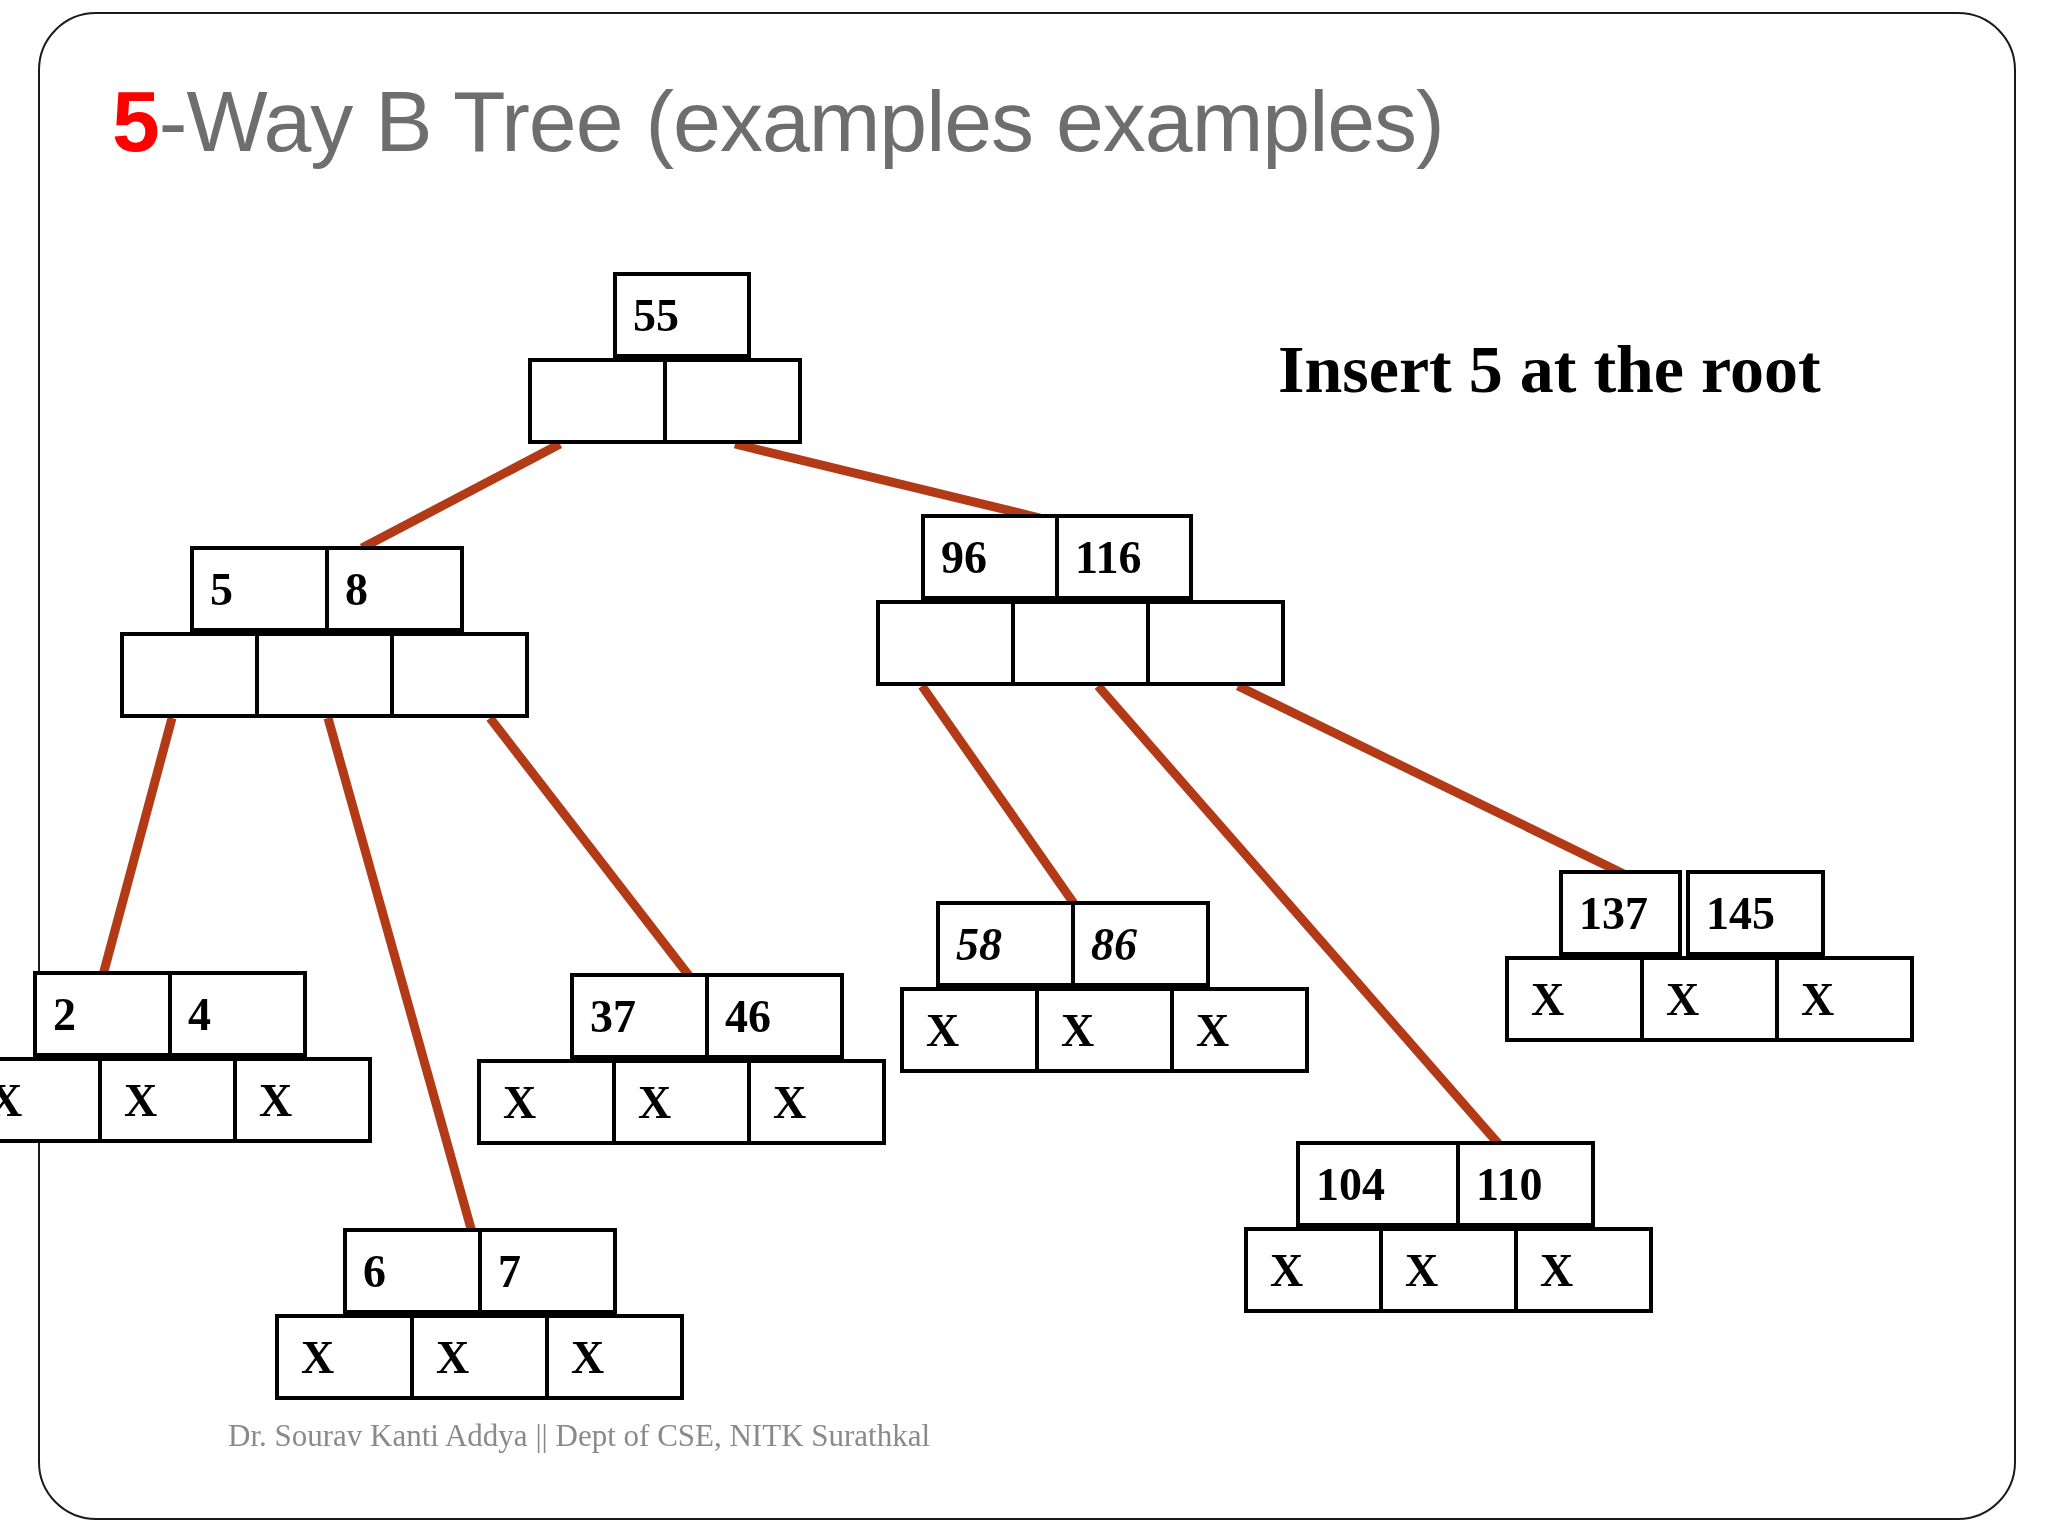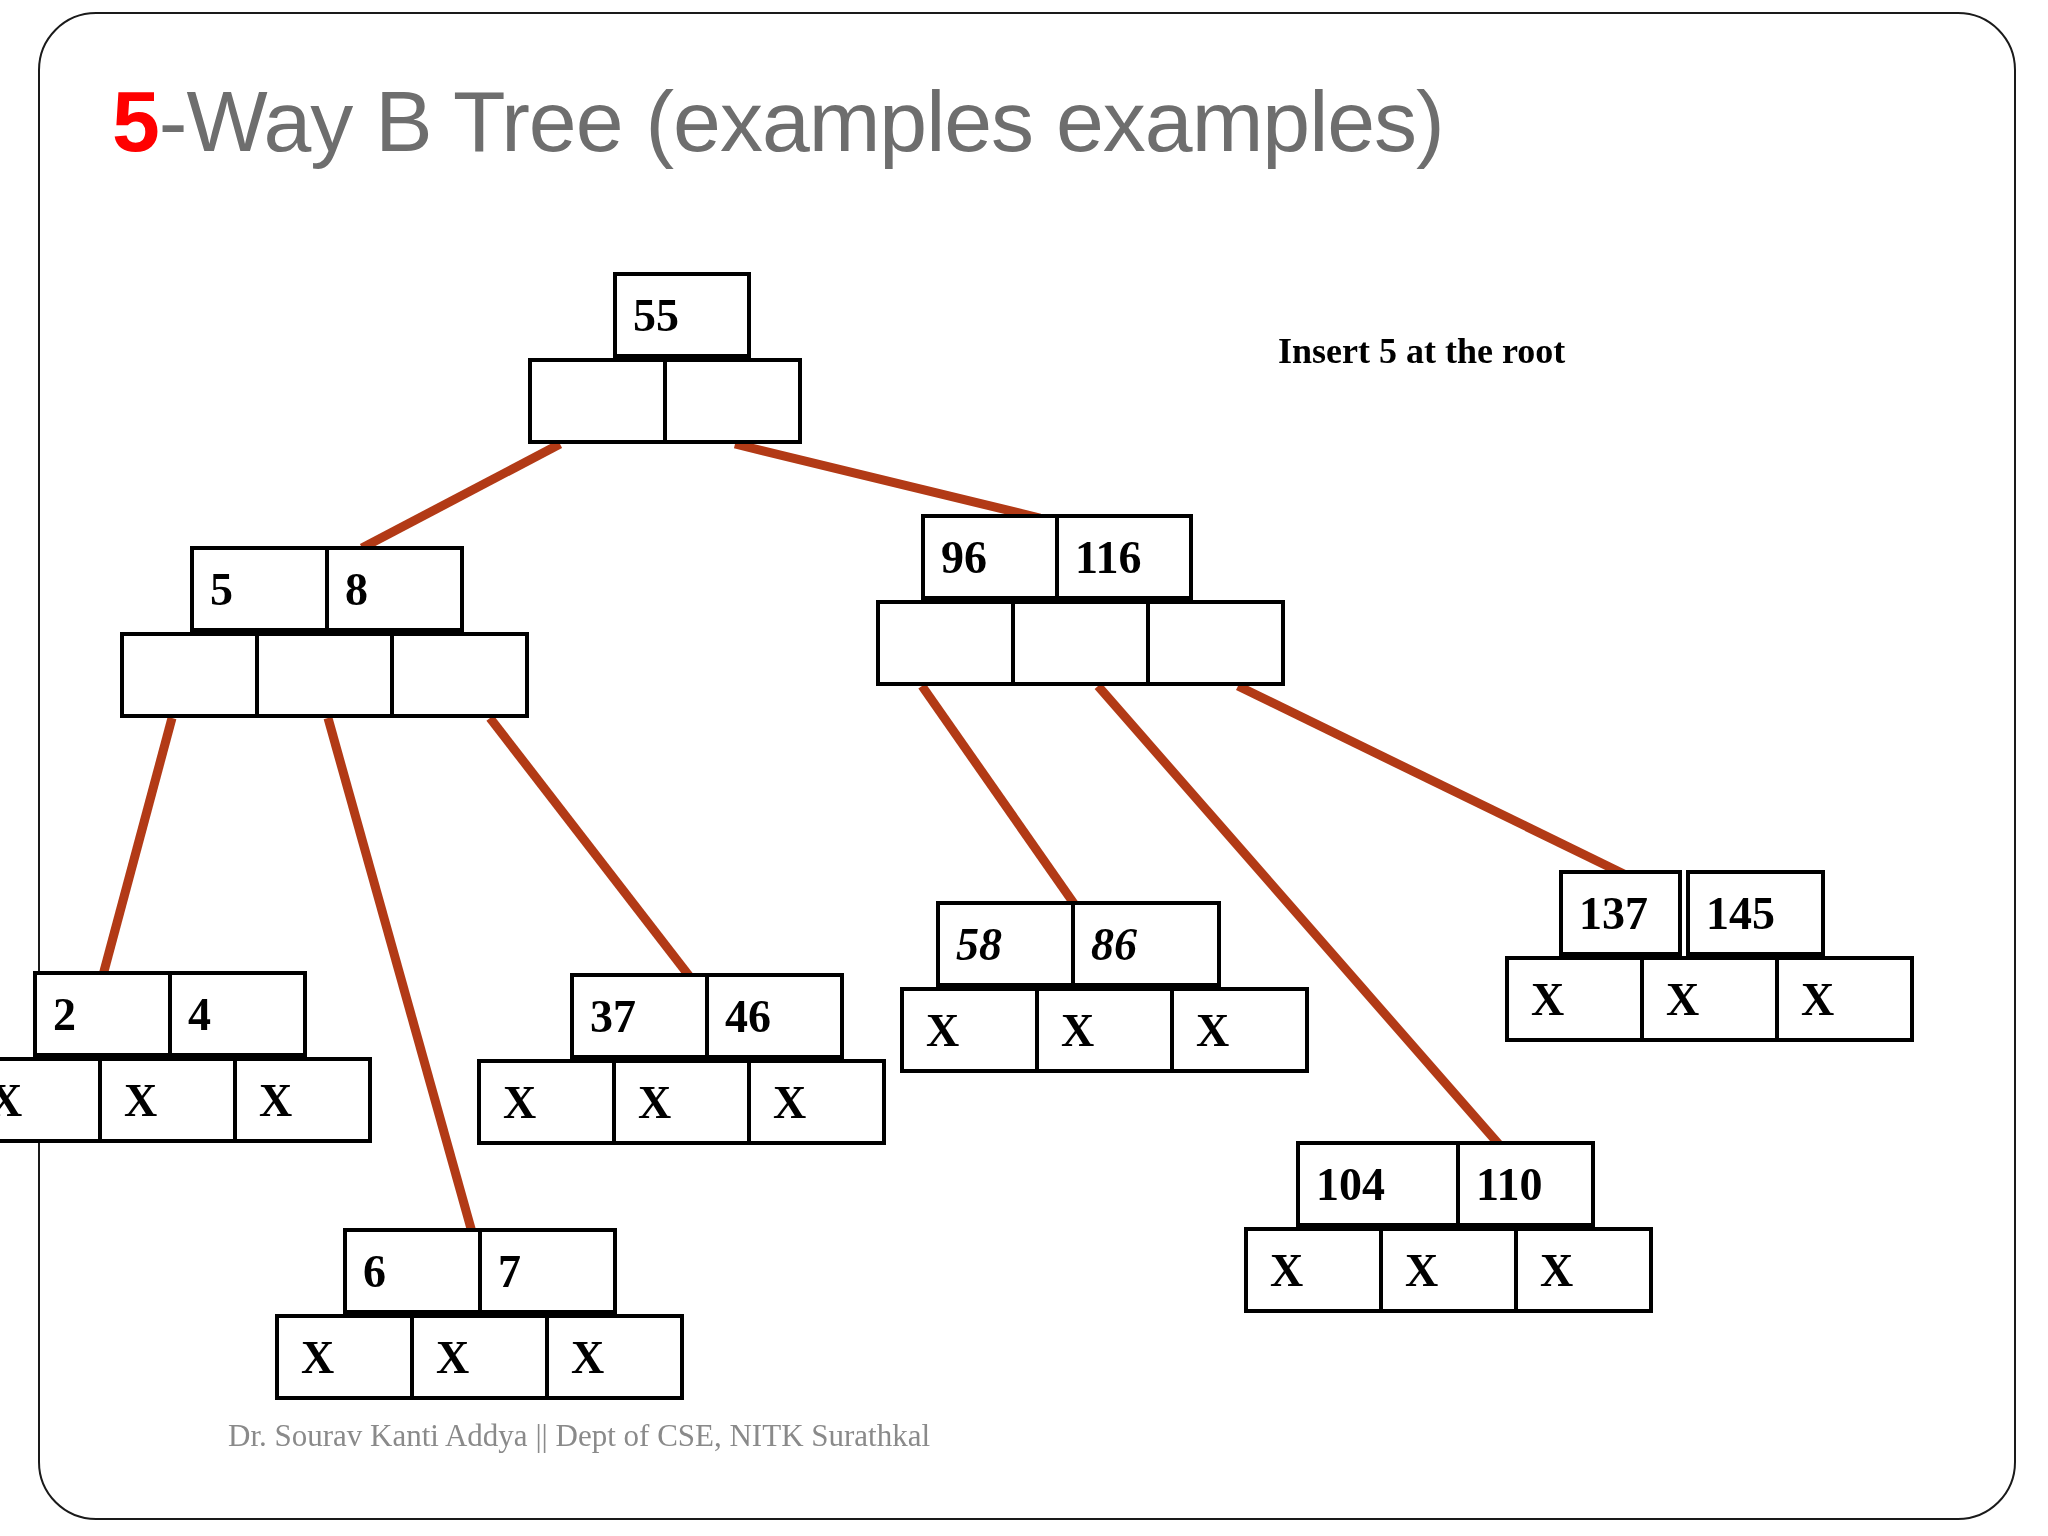--- a/index.html
+++ b/index.html
@@ -48,21 +48,21 @@
   }
   #title .accent { color: #FF0000; font-weight: 700; }
   #title .rest   { color: #6E6E6E; }
 
   
   #caption {
     position: absolute;
     left: 1278px;
     top: 330px;
     font-family: "Liberation Serif", serif;
-    font-size: 36px;
+    font-size: 68px;
     font-weight: 700;
     color: #000000;
     white-space: nowrap;
   }
 
   
   #footer {
     position: absolute;
     left: 228px;
     top: 1418px;
@@ -202,21 +202,21 @@
         </div>
       </div>
       <div class="node">
         <div class="ptr-row" style="left: 900px; top: 987px;">
           <div class="cell ptr" style="width: 139px; height: 86px;">X</div>
           <div class="cell ptr" style="width: 139px; height: 86px;">X</div>
           <div class="cell ptr" style="width: 139px; height: 86px;">X</div>
         </div>
         <div class="keys-row" style="left: 936px; top: 901px; font-style: italic;">
           <div class="cell key" style="width: 139px; height: 86px;">58</div>
-          <div class="cell key" style="width: 150px; height: 86px; text-align: right;">86</div>
+          <div class="cell key" style="width: 139px; height: 86px; text-align: right;">86</div>
         </div>
       </div>
       <div class="node">
         <div class="ptr-row" style="left: 1244px; top: 1227px;">
           <div class="cell ptr" style="width: 139px; height: 86px;">X</div>
           <div class="cell ptr" style="width: 139px; height: 86px;">X</div>
           <div class="cell ptr" style="width: 139px; height: 86px;">X</div>
         </div>
         <div class="keys-row" style="left: 1296px; top: 1141px;">
           <div class="cell key" style="width: 164px; height: 86px;">104</div>

